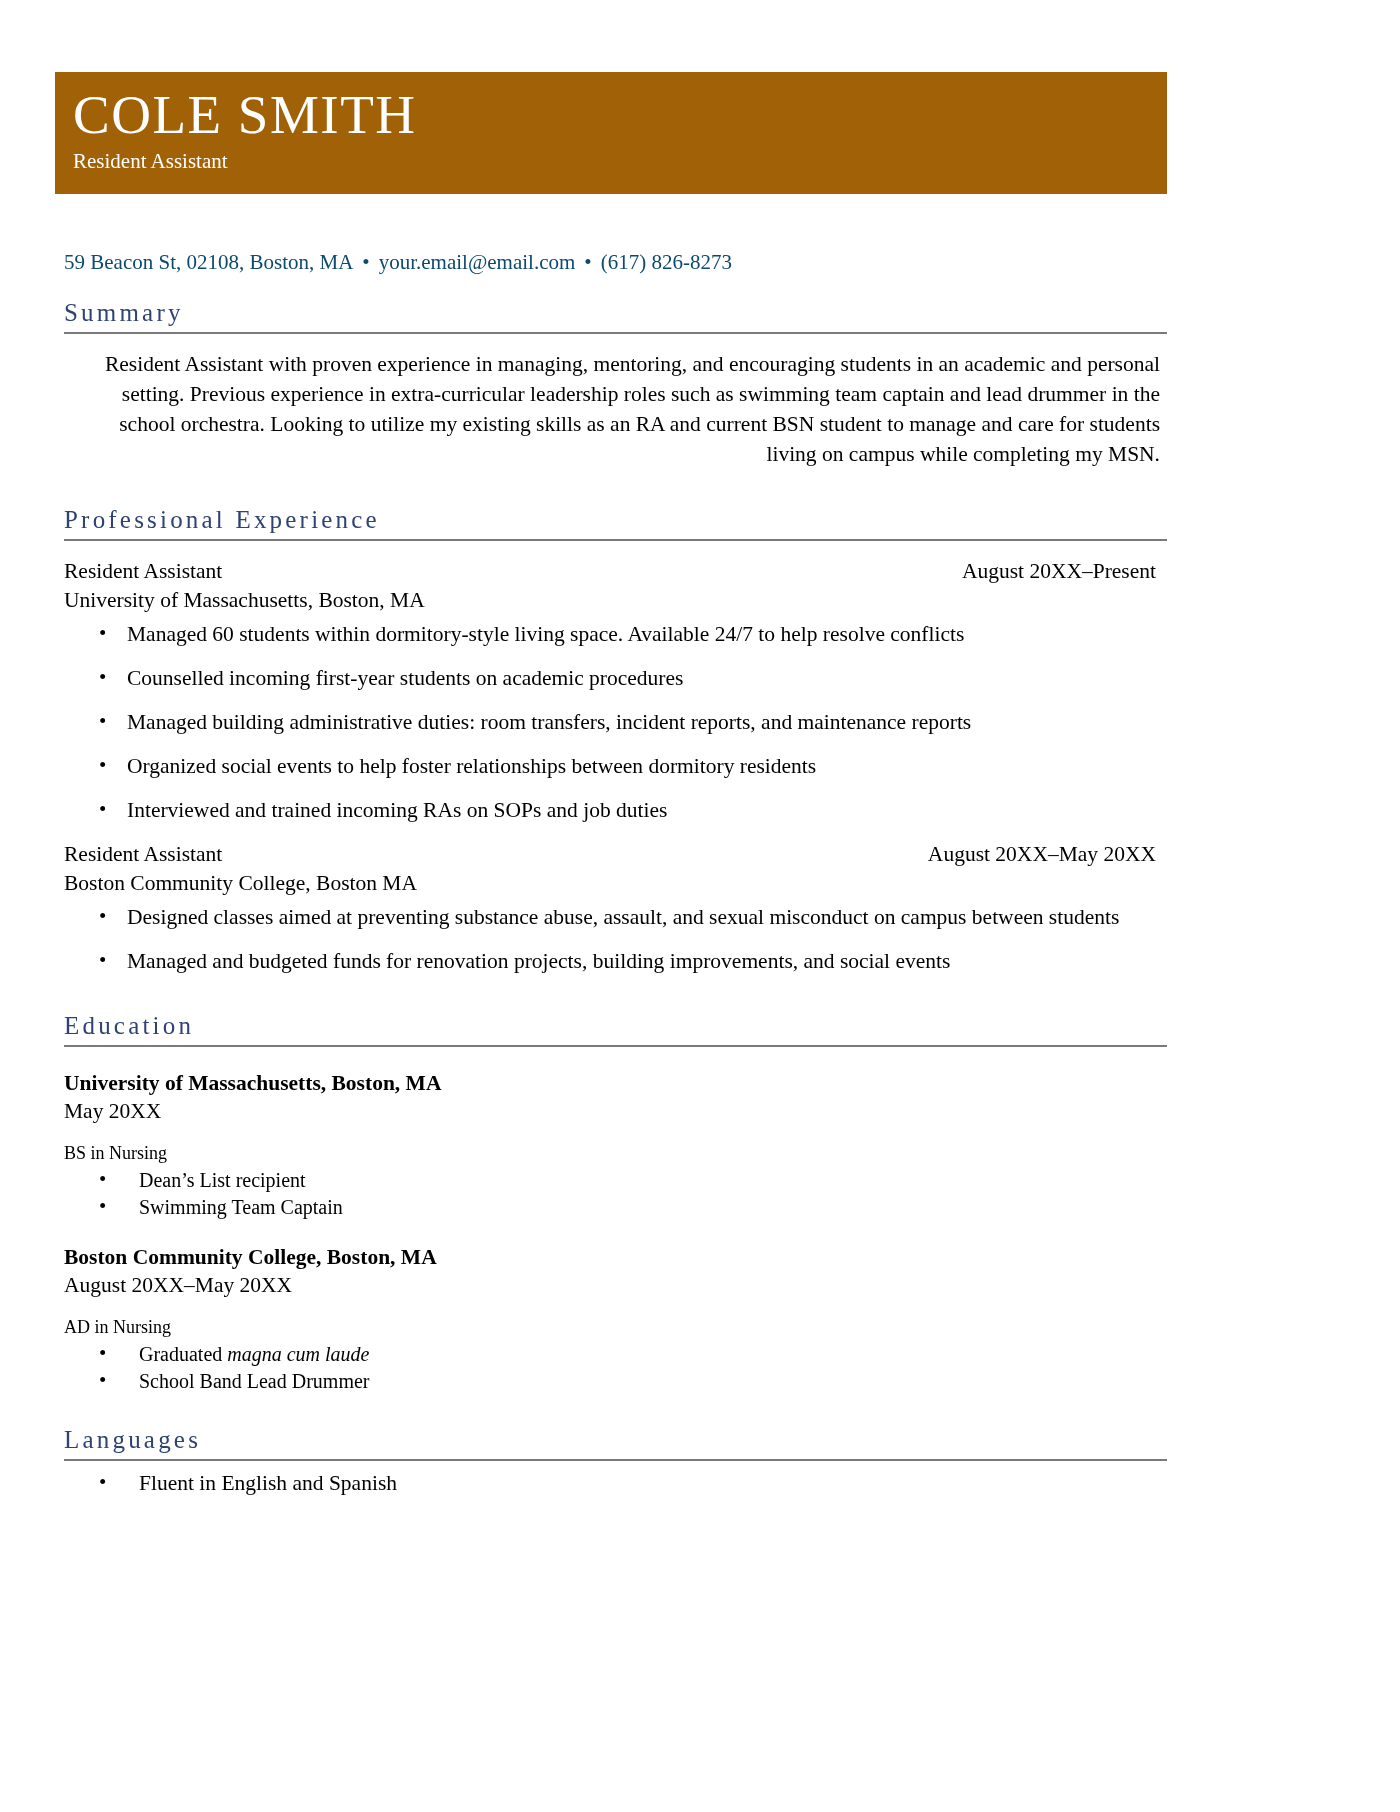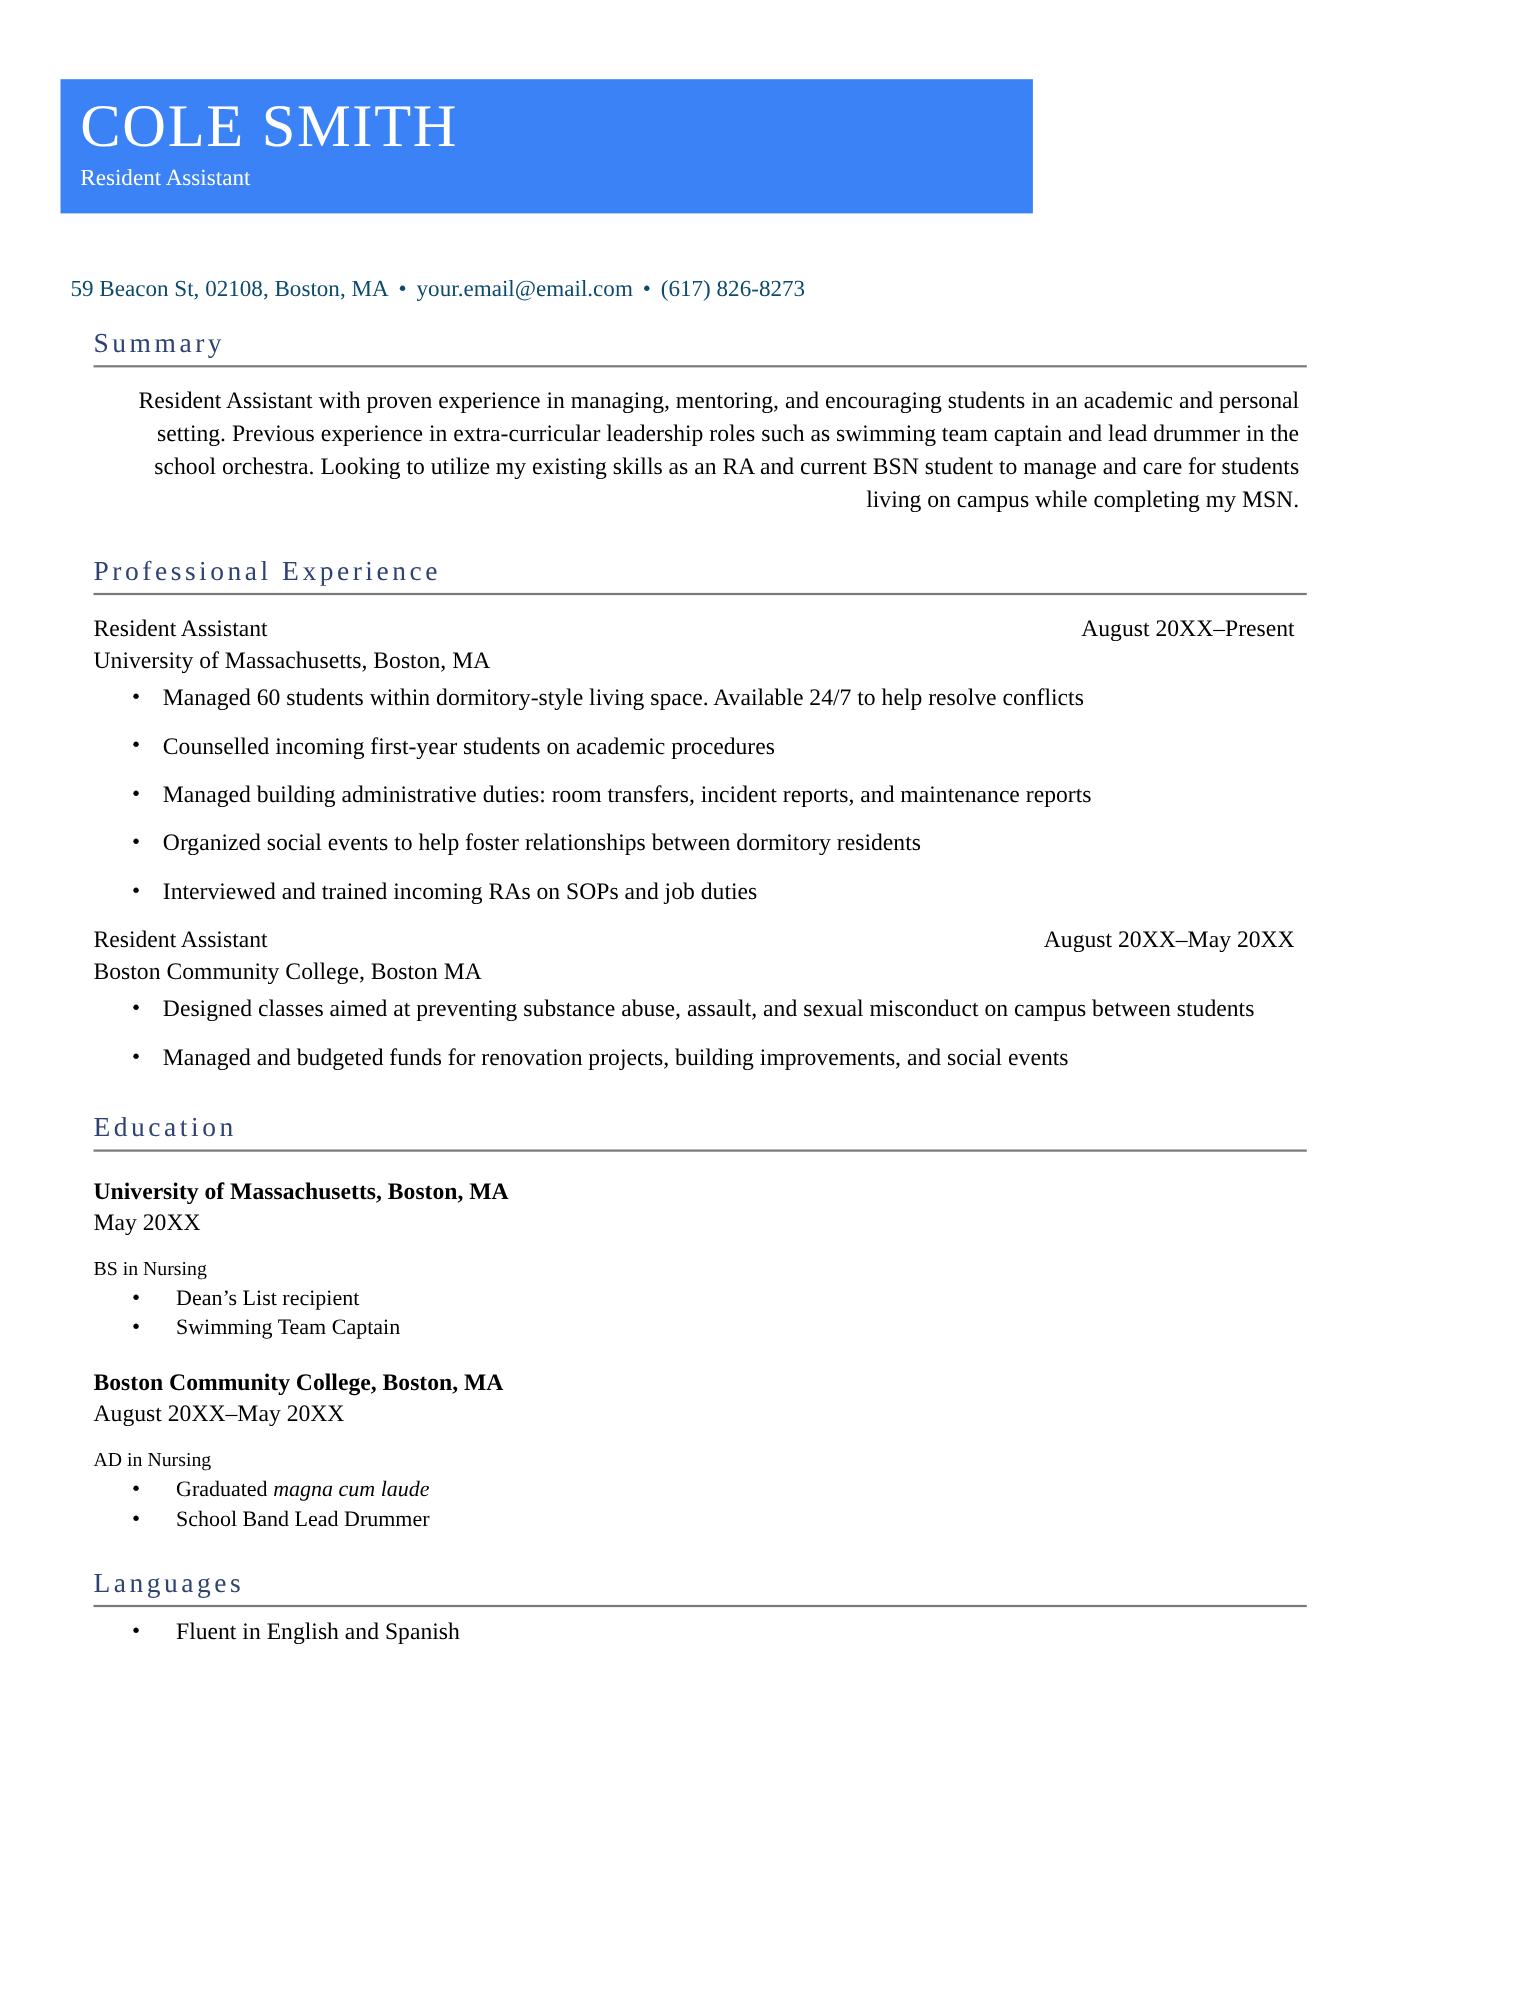--- a/index.html
+++ b/index.html
@@ -21,23 +21,23 @@
     box-sizing: border-box;
     padding: 0;
     position: relative;
   }
 
   
   .header-banner {
     position: absolute;
     left: 55px;
     top: 72px;
-    width: 884px;
+    width: 1112px;
     height: 122px;
-    background: #3b82f6;
+    background: #a16207;
     box-sizing: border-box;
     padding: 12px 0 0 18px;
   }
   .name {
     font-family: "Liberation Serif", "DejaVu Serif", serif;
     font-size: 55px;
     line-height: 62px;
     color: #ffffff;
     letter-spacing: 1.5px;
     white-space: nowrap;
@@ -63,21 +63,20 @@
   .contact-sep {
     padding: 0 9px;
   }
 
   
   .content {
     position: absolute;
     left: 64px;
     top: 298px;
     width: 1103px;
-    margin-left: 21px;
   }
 
   
   .section {
     margin: 0;
   }
   .section-head {
     color: #2e4374;
     font-family: "Liberation Serif", "DejaVu Serif", serif;
     font-size: 25px;

